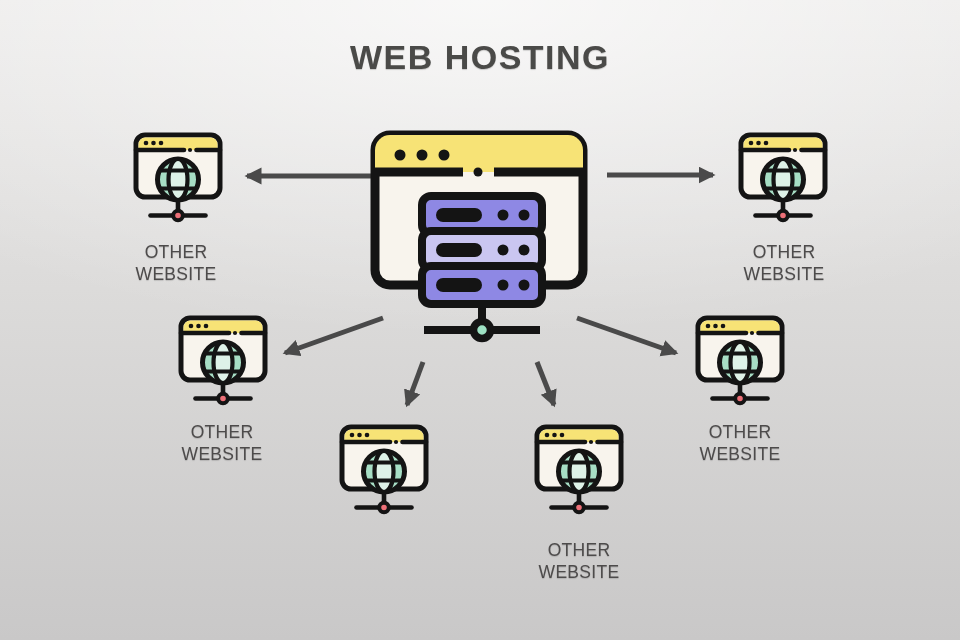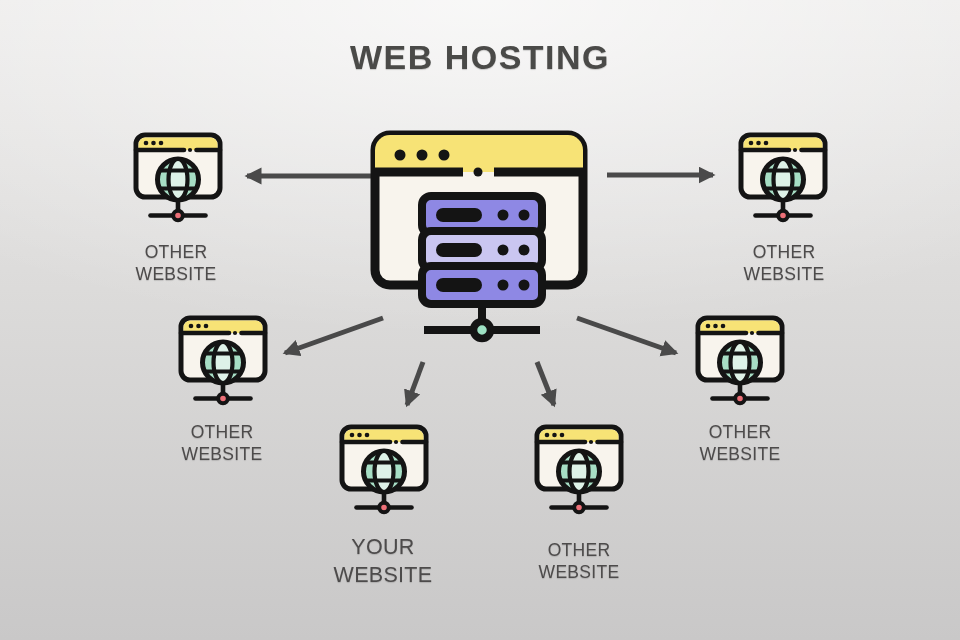--- a/index.html
+++ b/index.html
@@ -158,16 +158,15 @@
   <div class="site br">
     <svg width="100" height="100" viewBox="0 0 100 100">
         <use href="#icon-website"></use>
       </svg>
   </div>
 
   <div class="label tl-l">OTHER WEBSITE</div>
   <div class="label tr-l">OTHER WEBSITE</div>
   <div class="label ml-l">OTHER WEBSITE</div>
   <div class="label mr-l">OTHER WEBSITE</div>
-  <div class="label bl-l">YOUR WEBSITE</div>
   <div class="label br-l">OTHER WEBSITE</div>
 
 </div>
 
 </body></html>

